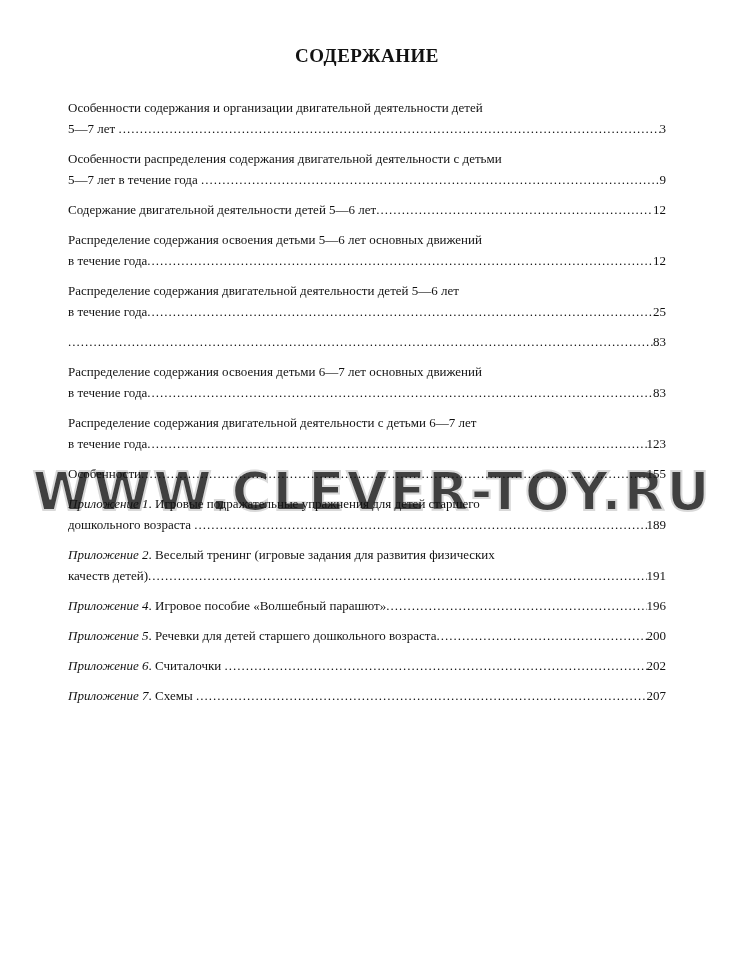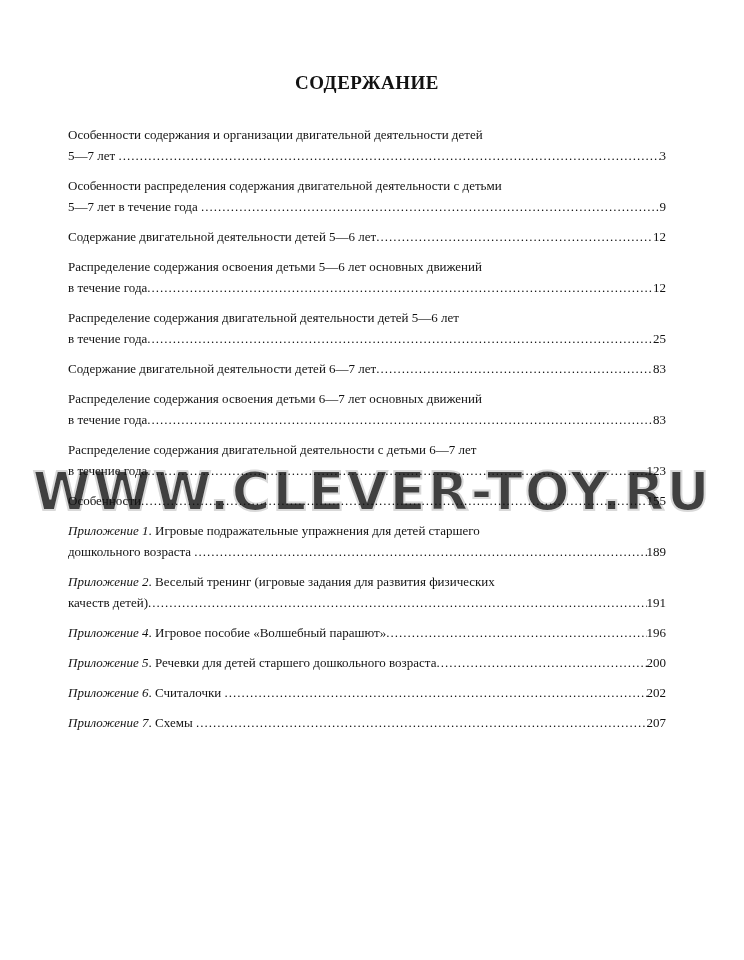--- a/index.html
+++ b/index.html
@@ -30,21 +30,21 @@
     color: #404040;
     -webkit-text-stroke: 2px #d9d9d9;
     text-shadow: 0 0 1px #e2e2e2;
     z-index: 0;
     white-space: nowrap;
     user-select: none;
   }
   .content {
     position: relative;
     z-index: 1;
-    padding: 70px 78px 0 68px;
+    padding: 43px 78px 0 68px;
   }
   .doc-title {
     margin: 0 0 28px 0;
     text-align: center;
     font-size: 19px;
     font-weight: bold;
     letter-spacing: 0.5px;
     line-height: 26px;
   }
   .toc-list {
@@ -125,21 +125,20 @@
         <div class="entry">
           <div class="wline">Распределение содержания двигательной деятельности детей 5—6 лет</div>
           <div class="eline">
             <span class="t">в течение года</span>
             <span class="leader"></span>
             <span class="pg">25</span>
           </div>
         </div>
         <div class="entry">
           <div class="eline">
-            <span class="t">Содержание двигательной деятельности детей 6—7 лет</span>
             <span class="leader"></span>
             <span class="pg">83</span>
           </div>
         </div>
         <div class="entry">
           <div class="wline">Распределение содержания освоения детьми 6—7 лет основных движений</div>
           <div class="eline">
             <span class="t">в течение года</span>
             <span class="leader"></span>
             <span class="pg">83</span>

